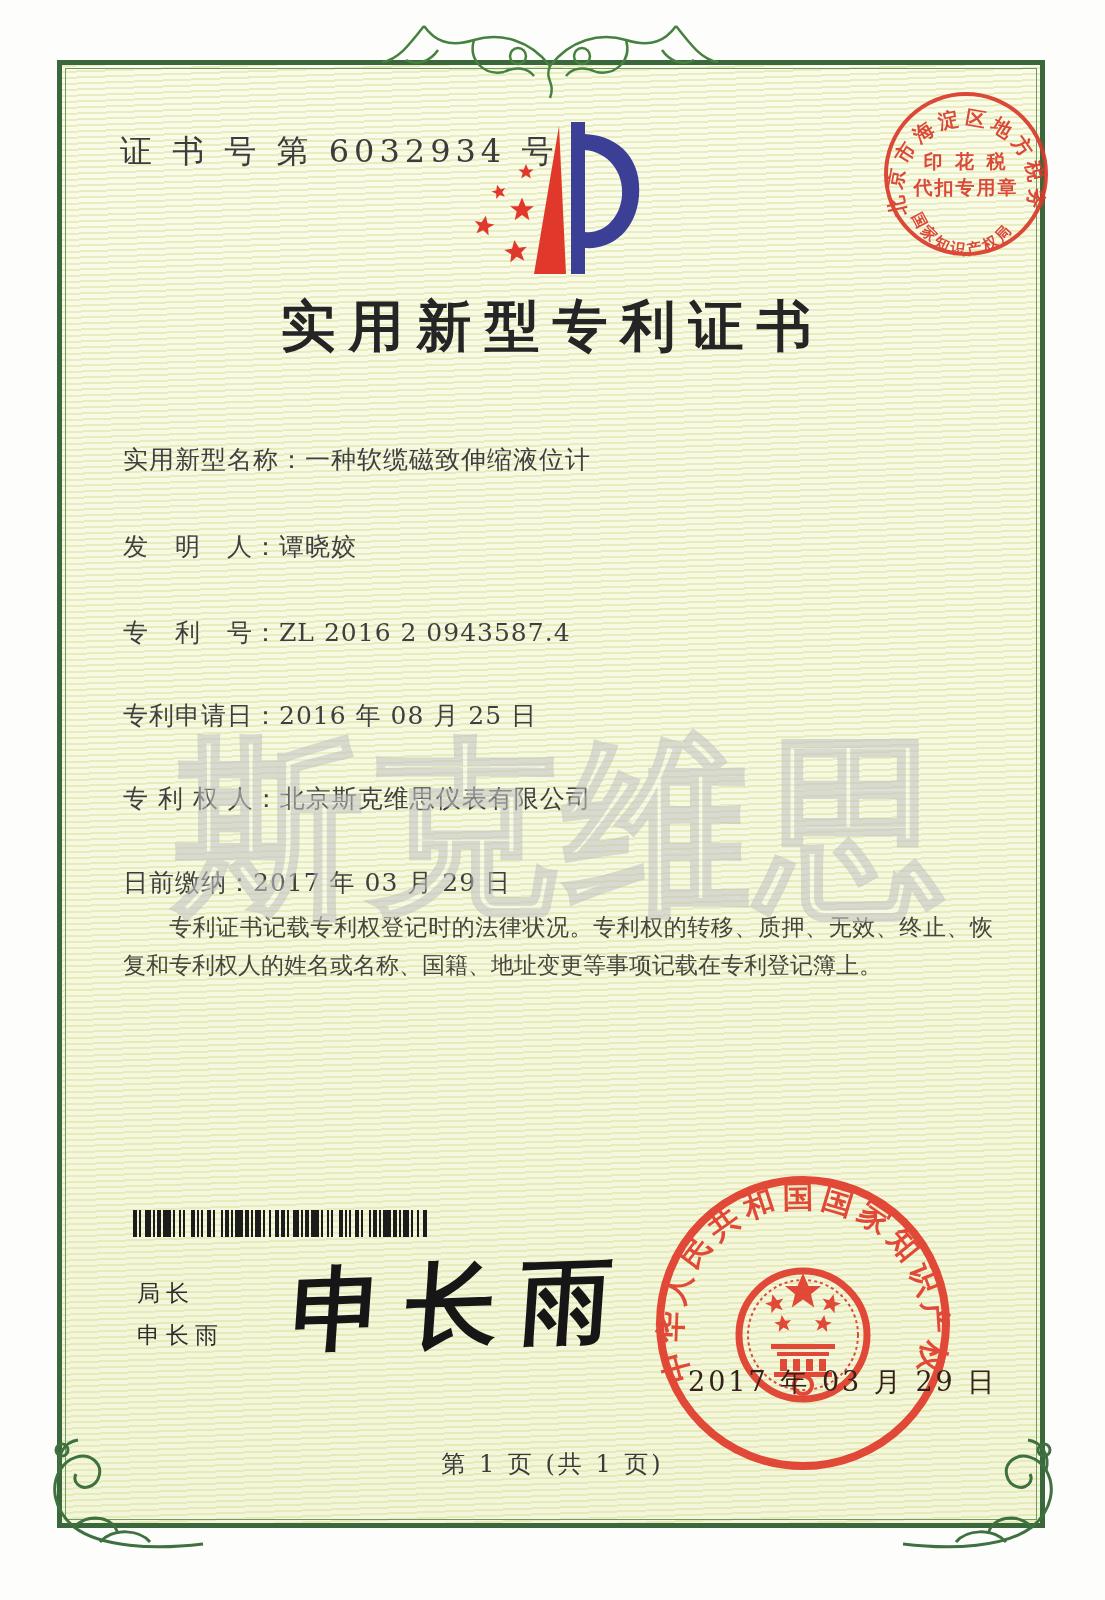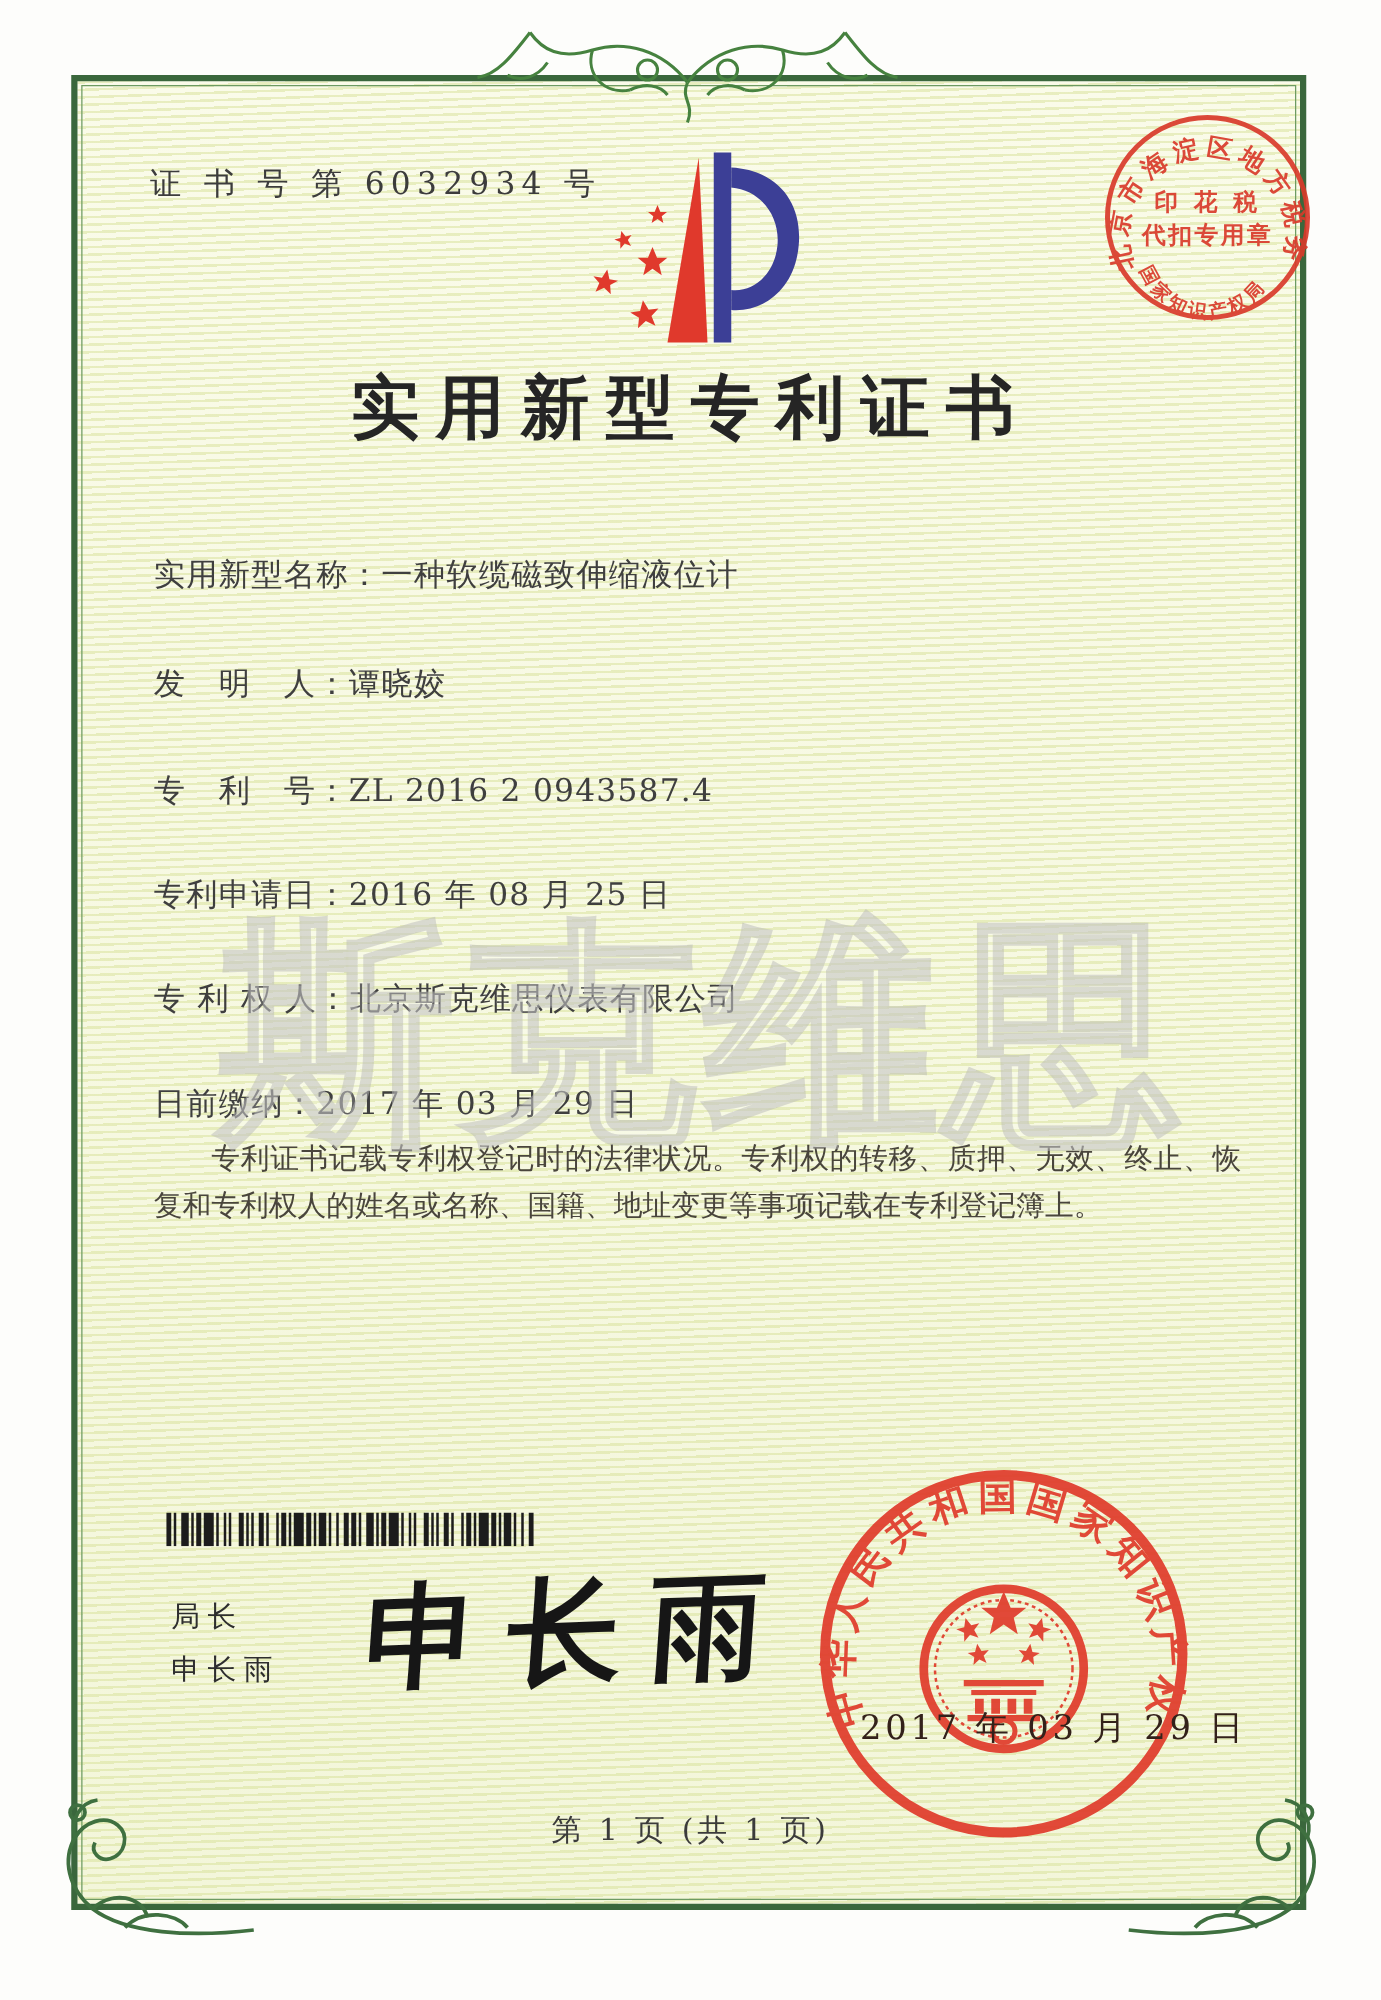--- a/index.html
+++ b/index.html
@@ -20,21 +20,21 @@
   .frame::before {
     content:""; position:absolute; inset:3px; border:1px solid #6d9b62;
   }
   .ornament-top { position:absolute; left:378px; top:10px; width:344px; height:98px; z-index:3; }
   .ornament-corner { position:absolute; width:170px; height:120px; z-index:3; }
   .ornament-bl { left:38px; top:1432px; }
   .ornament-br { left:898px; top:1432px; transform:scaleX(-1); }
   
   .cert-number {
     position:absolute; left:120px; top:130px; z-index:4;
-    font-size:25px; color:#3c3c3c; letter-spacing:5px;
+    font-size:32px; color:#3c3c3c; letter-spacing:5px;
   }
   .logo { position:absolute; left:462px; top:112px; width:190px; height:178px; z-index:4; }
   .tax-stamp { position:absolute; left:880px; top:88px; width:172px; height:172px; z-index:6; opacity:.92; }
   .title {
     position:absolute; left:0; right:0; top:290px; z-index:4;
     text-align:center; font-size:55px; font-weight:700; color:#252525;
     letter-spacing:13px;
   }
   
   .field-row {

